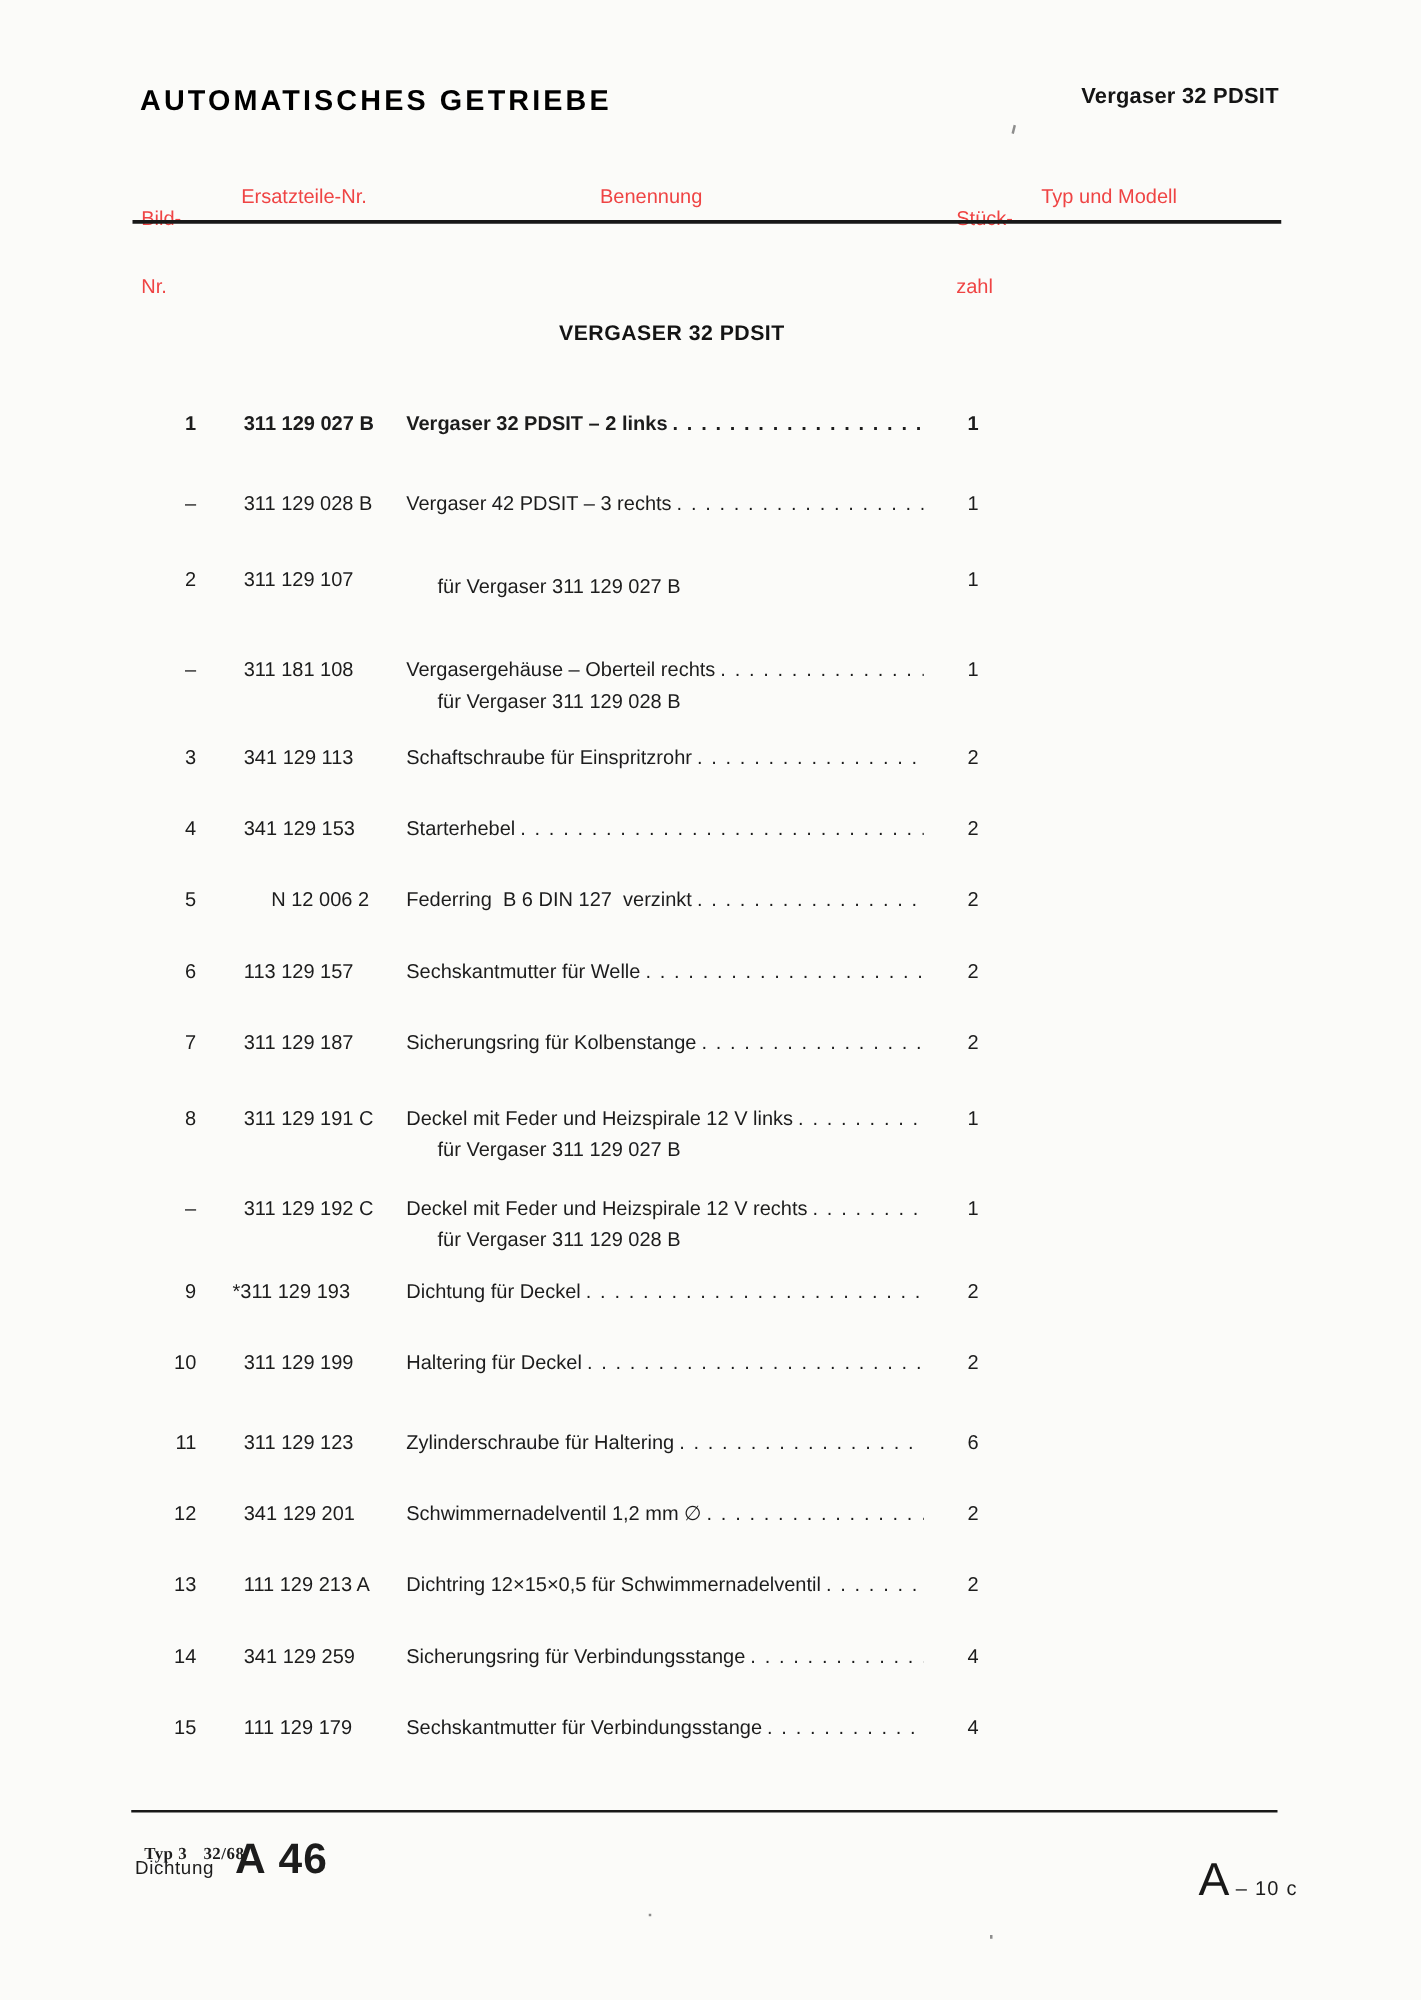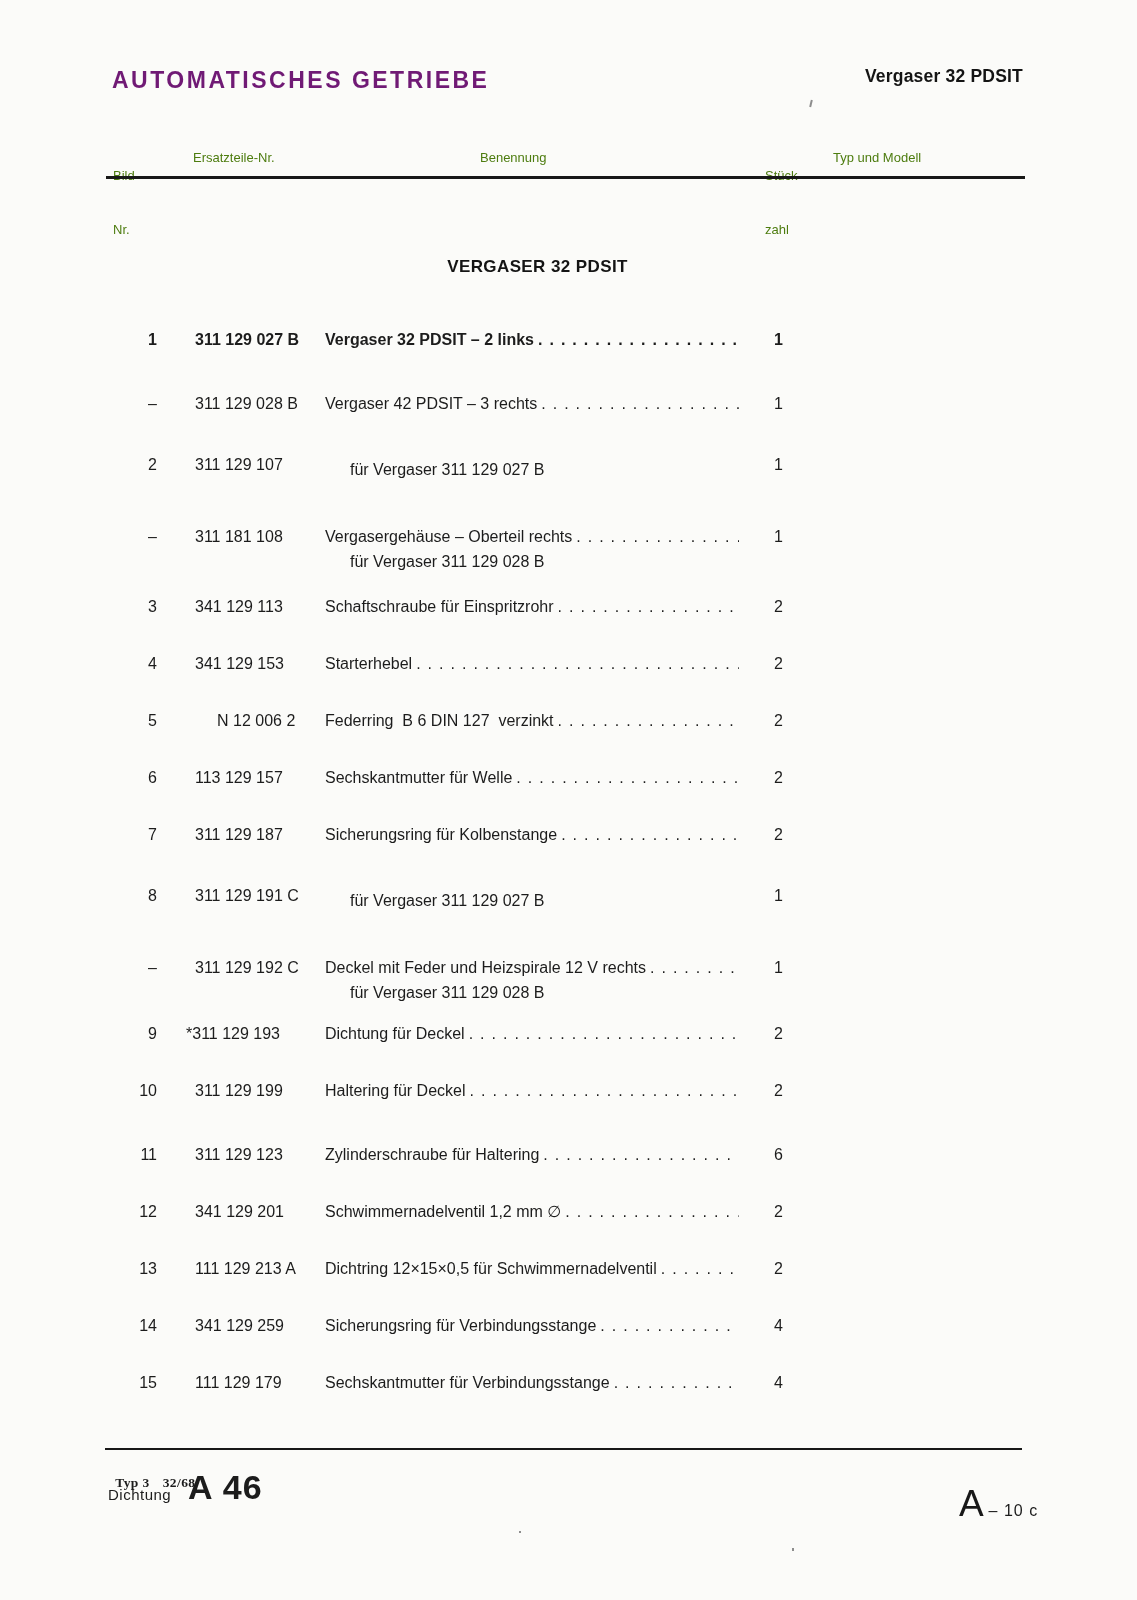--- a/index.html
+++ b/index.html
@@ -9,28 +9,28 @@
     position:relative;
     font-family:"Liberation Sans",sans-serif;
     color:#1c1c1c;
     overflow:hidden;
   }
   .abs{position:absolute;}
   
   #hdr-left{
     left:112px;top:67px;
     font-size:23px;font-weight:700;letter-spacing:2.5px;
-    color:#701a75;white-space:pre;
+    color:#000000;white-space:pre;
   }
   #hdr-right{
     left:823px;top:66px;width:200px;text-align:right;
     font-size:17.5px;font-weight:700;letter-spacing:.2px;color:#141414;white-space:pre;
   }
   
-  .colhdr{font-size:13px;color:#4d7c0f;white-space:pre;line-height:18px;}
+  .colhdr{font-size:16px;color:#ef4444;white-space:pre;line-height:18px;}
   #ch-bild{left:113px;top:131px;}
   #ch-ersatz{left:193px;top:149px;}
   #ch-benennung{left:468px;top:149px;margin-left:12px;}
   #ch-stueck{left:765px;top:131px;}
   #ch-typ{left:833px;top:149px;}
   
   .rule{background:#181818;height:2px;}
   #rule-top{left:106px;top:176px;width:919px;height:3px;}
   #rule-bottom{left:105px;top:1448px;width:917px;}
   
@@ -144,21 +144,21 @@
     </div>
     <div class="row" style="top: 825px;">
       <div class="cell bild">7</div>
       <div class="cell part">311 129 187</div>
       <div class="cell desc"><div class="desc-line"><span class="desc-text">Sicherungsring für Kolbenstange</span><span class="leader"></span></div></div>
       <div class="cell qty">2</div>
     </div>
     <div class="row" style="top: 886px;">
       <div class="cell bild">8</div>
       <div class="cell part">311 129 191 C</div>
-      <div class="cell desc"><div class="sub">für Vergaser 311 129 027 B</div></div>
+      <div class="cell desc"><div class="desc-line"><span class="desc-text">Deckel mit Feder und Heizspirale 12 V links</span><span class="leader"></span></div><div class="sub">für Vergaser 311 129 027 B</div></div>
       <div class="cell qty">1</div>
     </div>
     <div class="row" style="top: 958px;">
       <div class="cell bild">–</div>
       <div class="cell part">311 129 192 C</div>
       <div class="cell desc"><div class="desc-line"><span class="desc-text">Deckel mit Feder und Heizspirale 12 V rechts</span><span class="leader"></span></div><div class="sub">für Vergaser 311 129 028 B</div></div>
       <div class="cell qty">1</div>
     </div>
     <div class="row" style="top: 1024px;">
       <div class="cell bild">9</div>

